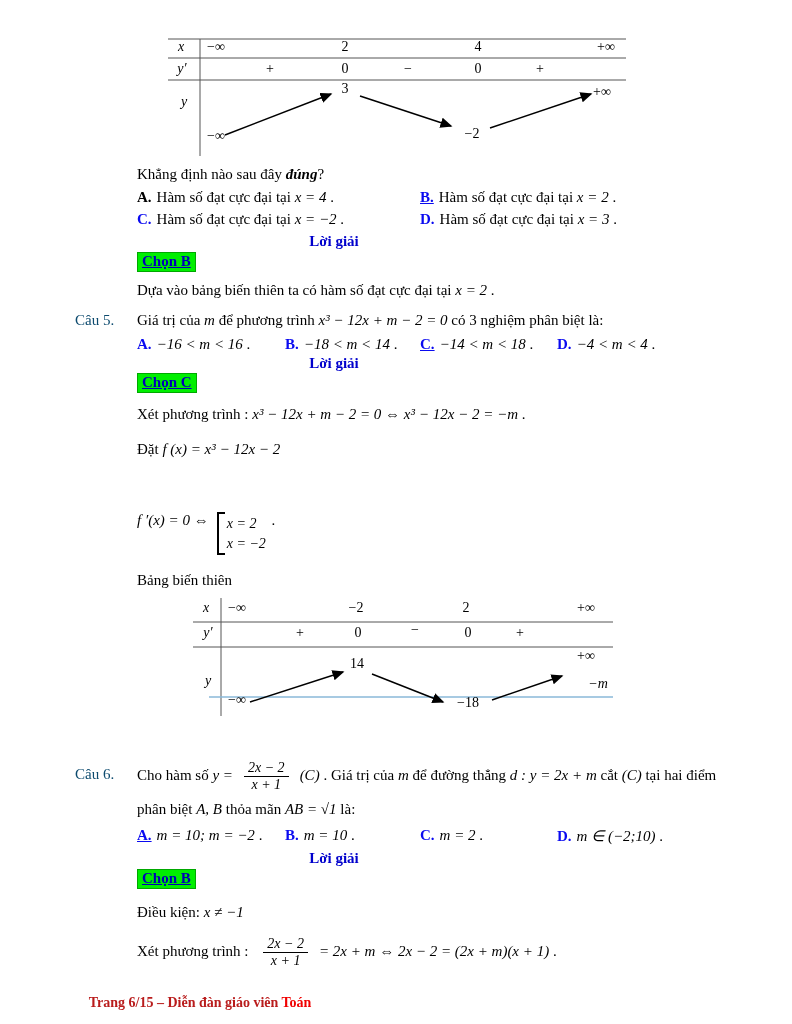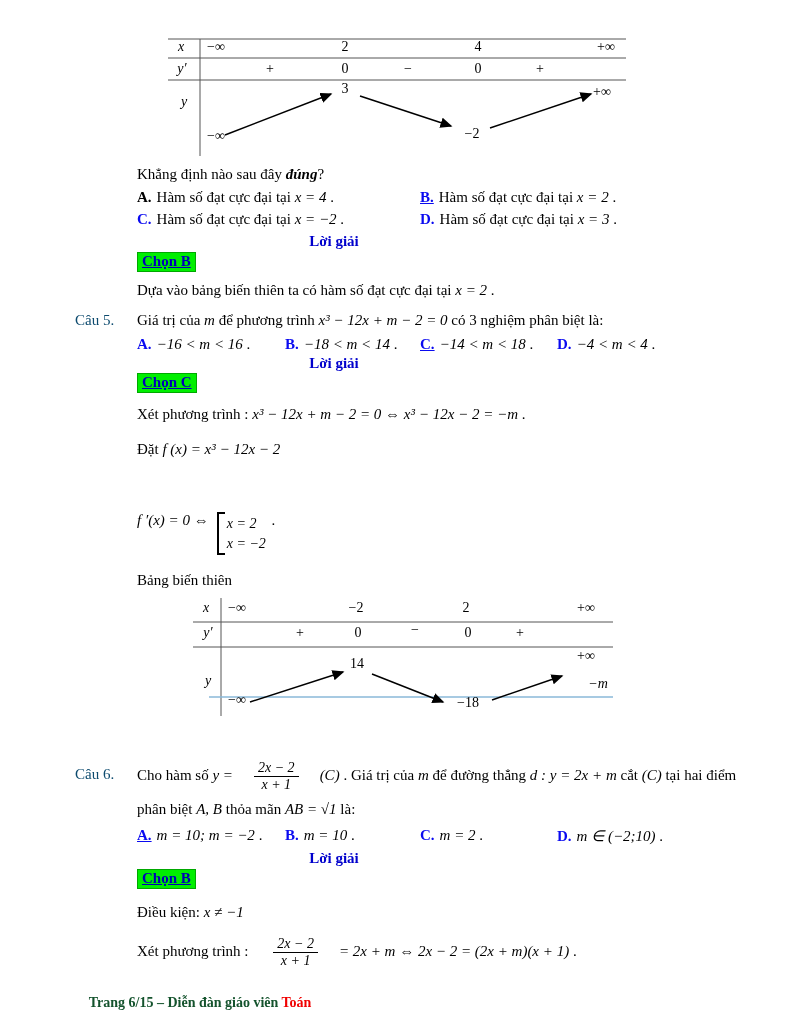--- a/index.html
+++ b/index.html
@@ -17,31 +17,31 @@
   .chon{position:absolute;background:#00ef00;border:1px solid #00a800;color:#0000b8;
         font-weight:bold;padding:0 4px 1px 4px;text-decoration:underline;white-space:pre}
   .bbt{position:absolute}
   .bbt svg{position:absolute;left:0;top:0}
   .cell{position:absolute;font-size:14px;white-space:pre}
   .c{transform:translateX(-50%)}
   .grid{stroke:#555;stroke-width:1}
   .ml{stroke:#8ab9d9;stroke-width:1.3}
   .arr{stroke:#000;stroke-width:1.5}
   .frac{display:inline-block;vertical-align:middle;text-align:center;font-style:italic;
-        font-size:14px;line-height:1.15;margin:0 21px}
+        font-size:14px;line-height:1.15;margin:0 11px}
   .frac .num{display:block;border-bottom:1px solid #000;padding:0 4px}
   .frac .den{display:block;padding:0 4px}
   .caseswrap{display:inline-flex;align-items:flex-start}
   .cases{display:inline-flex;flex-direction:column;justify-content:center;border-left:2px solid #000;
          padding:2px 2px 2px 8px;position:relative;font-style:italic;font-size:14px;line-height:1.4;margin-left:8px}
   .cases::before,.cases::after{content:"";position:absolute;left:-2px;width:8px;height:2px;background:#000}
   .cases::before{top:0}
   .cases::after{bottom:0}
   .footer{position:absolute;font-size:14px;font-weight:bold;white-space:pre}
-  .footer .fb{color:#14532d}
+  .footer .fb{color:#b91c1c}
   .footer .fr{color:#f00000}
 </style>
 </head>
 <body>
 
 <div class="page">
 
   <div class="bbt" style="left:168px;top:36px;width:462px;height:124px">
     <svg width="462" height="124">
       <defs>

